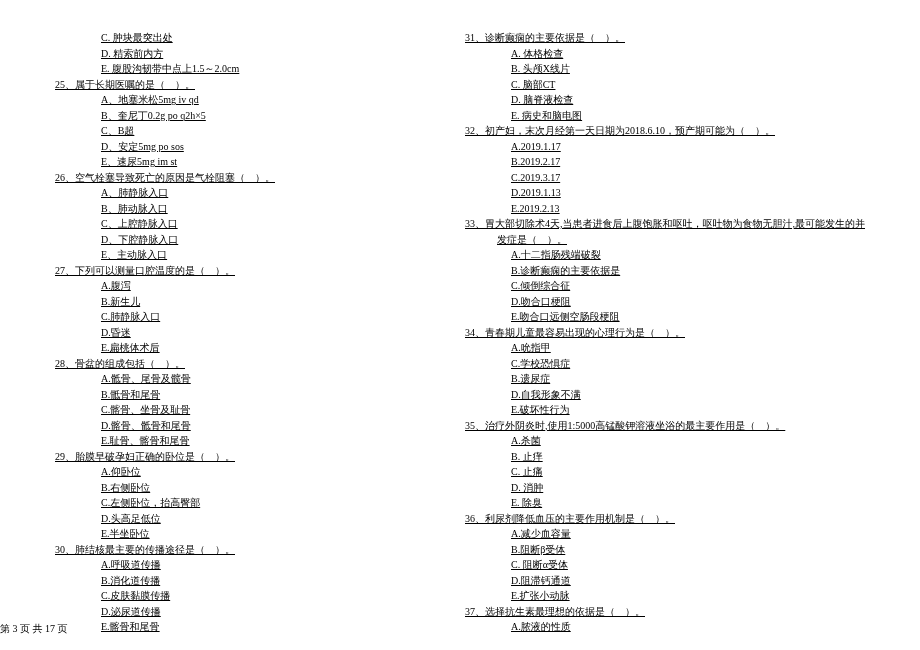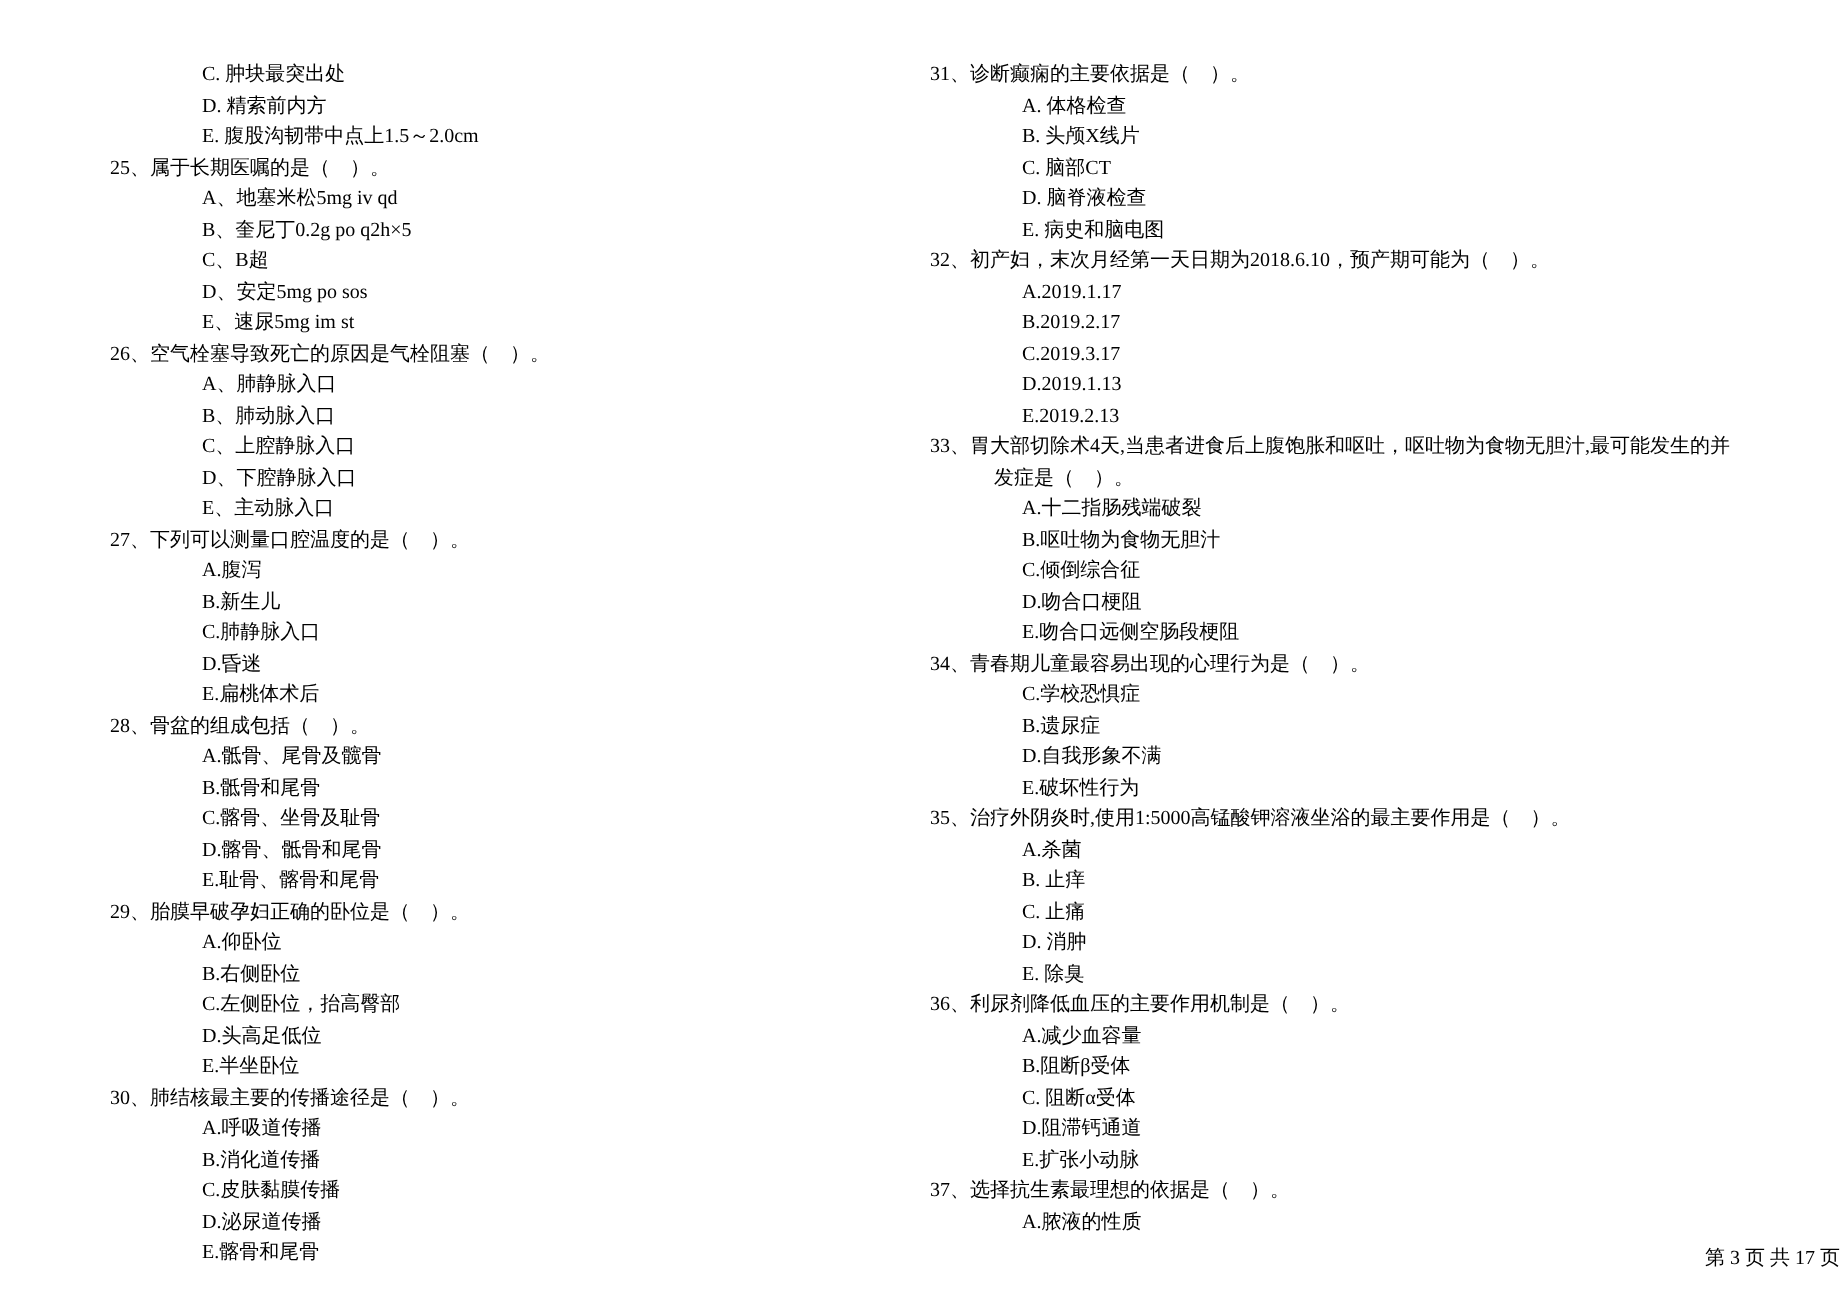--- a/index.html
+++ b/index.html
@@ -14,31 +14,32 @@
       overflow: hidden;
     }
     .page {
       display: flex;
       padding: 30px 55px 20px 55px;
       gap: 45px;
     }
     .column {
       flex: 1;
       line-height: 1.55;
+      text-decoration: underline;
     }
     .line {
       white-space: pre;
     }
     .indent1 { padding-left: 32px; }
     .indent2 { padding-left: 46px; }
     .footer {
       position: absolute;
       bottom: 14px;
       width: 100%;
-      text-align: right;
+      text-align: left;
       font-size: 10px;
       color: #000000;
     }
   </style>
 </head>
 <body>
 
 <div class="page">
   <div class="column">
     <div class="line indent2">C. 肿块最突出处</div>
@@ -99,26 +100,27 @@
     <div class="line">32、初产妇，末次月经第一天日期为2018.6.10，预产期可能为（    ）。</div>
     <div class="line indent2">A.2019.1.17</div>
     <div class="line indent2">B.2019.2.17</div>
     <div class="line indent2">C.2019.3.17</div>
     <div class="line indent2">D.2019.1.13</div>
     <div class="line indent2">E.2019.2.13</div>
 
     <div class="line">33、胃大部切除术4天,当患者进食后上腹饱胀和呕吐，呕吐物为食物无胆汁,最可能发生的并</div>
     <div class="line indent1">发症是（    ）。</div>
     <div class="line indent2">A.十二指肠残端破裂</div>
-    <div class="line indent2">B.呕吐物为食物无胆汁</div>
+    <div class="line indent2">B.诊断癫痫的主要依据是</div>
     <div class="line indent2">C.倾倒综合征</div>
     <div class="line indent2">D.吻合口梗阻</div>
     <div class="line indent2">E.吻合口远侧空肠段梗阻</div>
 
     <div class="line">34、青春期儿童最容易出现的心理行为是（    ）。</div>
+    <div class="line indent2">A.吮指甲</div>
     <div class="line indent2">C.学校恐惧症</div>
     <div class="line indent2">B.遗尿症</div>
     <div class="line indent2">D.自我形象不满</div>
     <div class="line indent2">E.破坏性行为</div>
 
     <div class="line">35、治疗外阴炎时,使用1:5000高锰酸钾溶液坐浴的最主要作用是（    ）。</div>
     <div class="line indent2">A.杀菌</div>
     <div class="line indent2">B. 止痒</div>
     <div class="line indent2">C. 止痛</div>
     <div class="line indent2">D. 消肿</div>

